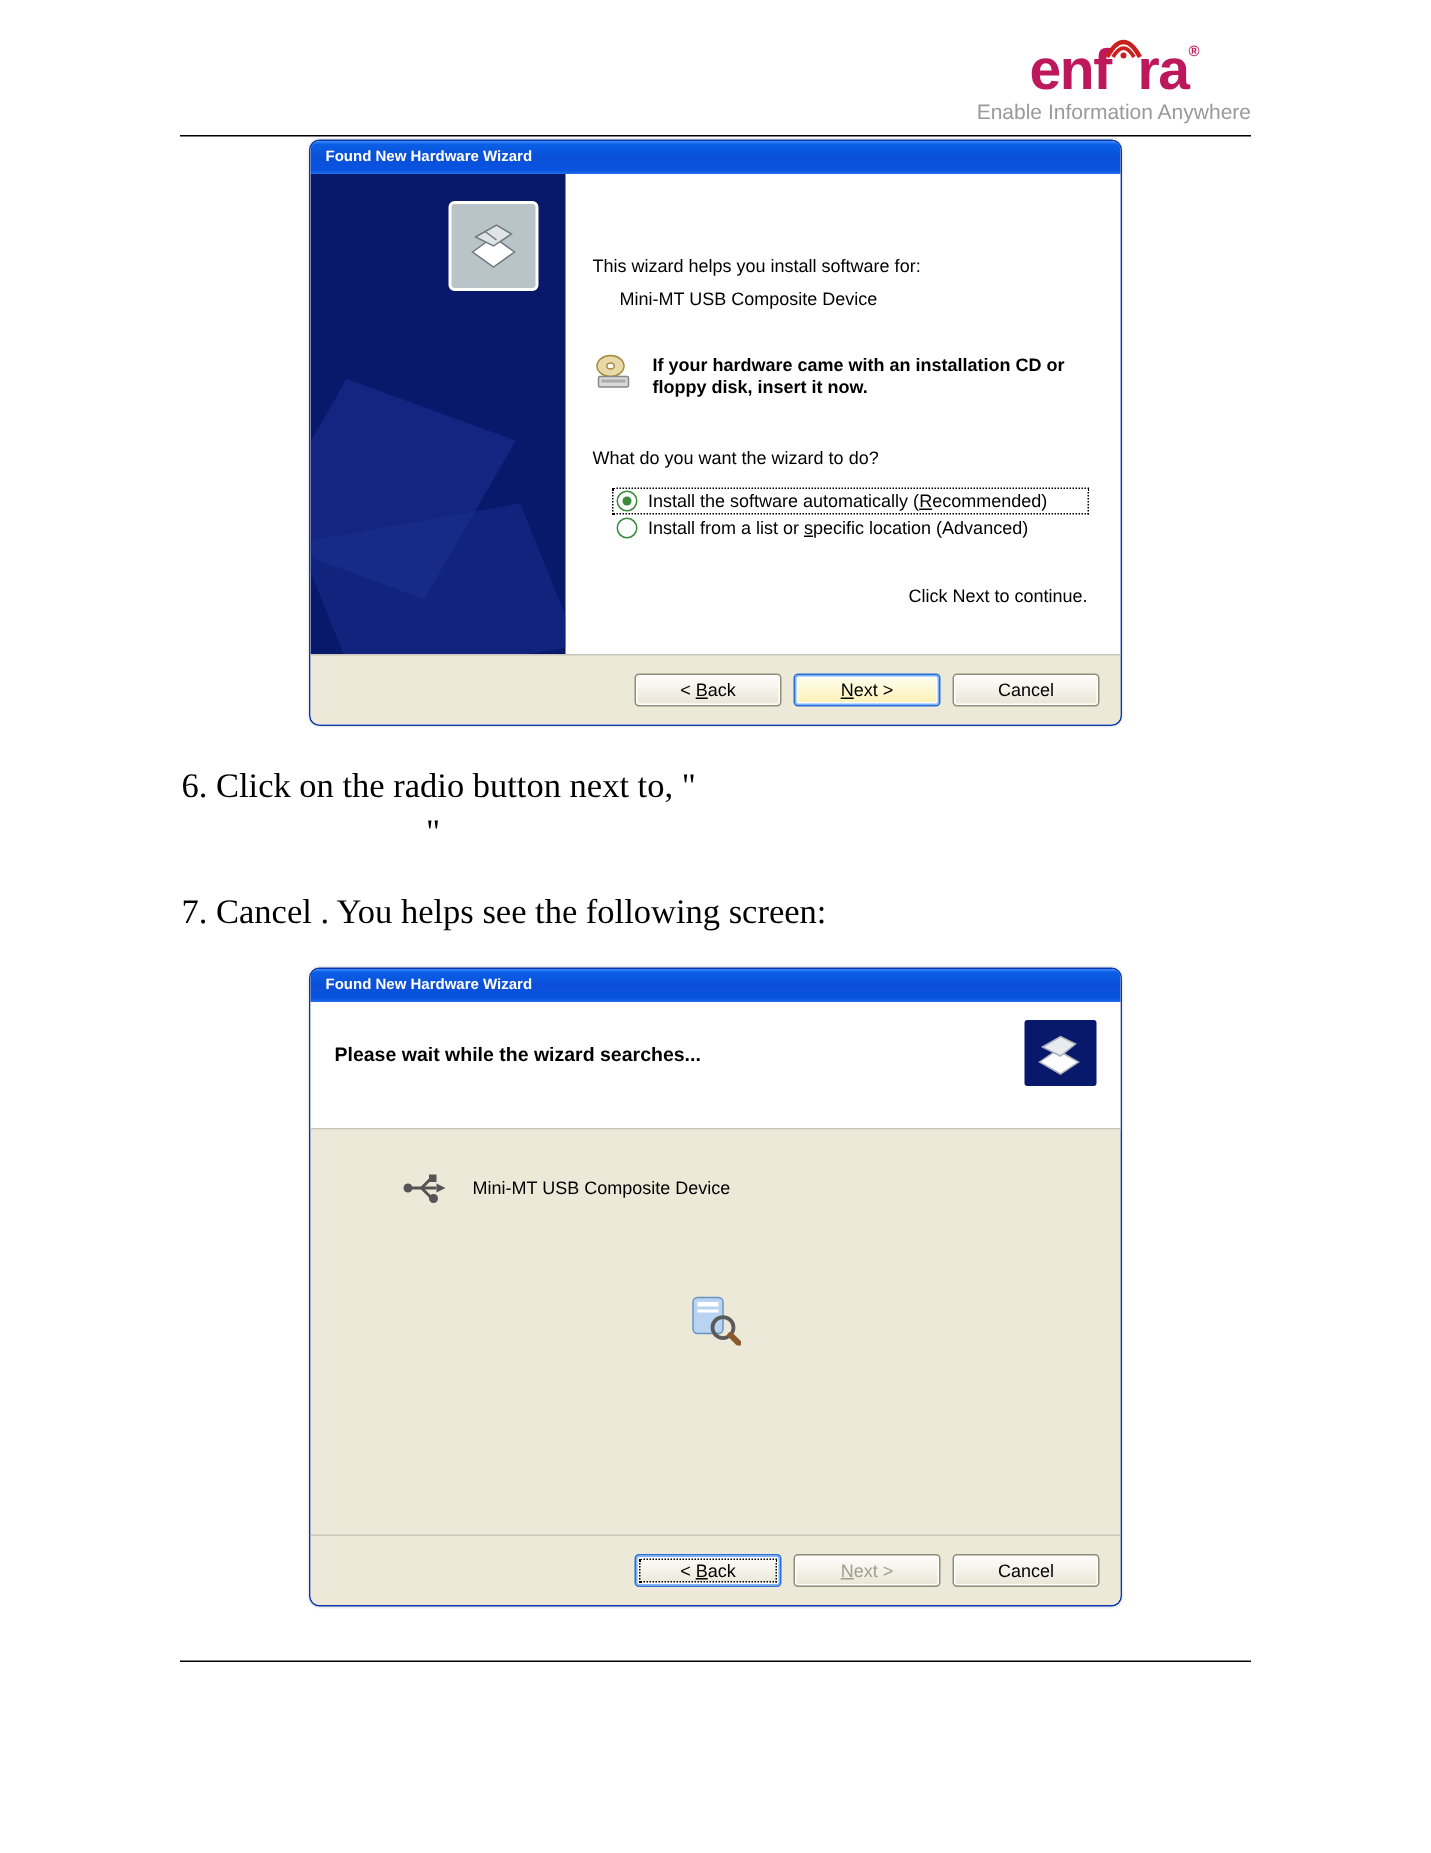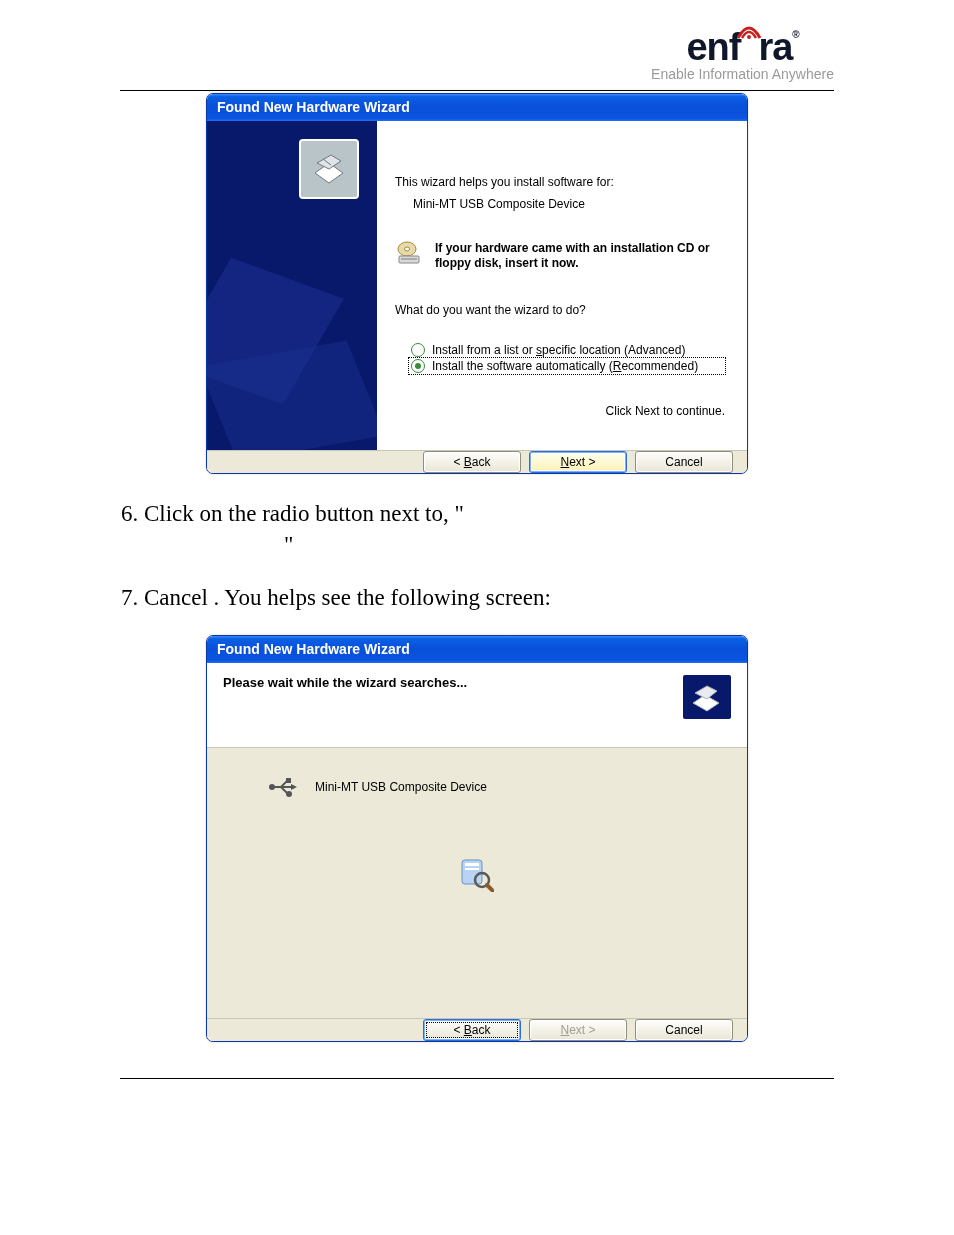--- a/index.html
+++ b/index.html
@@ -20,21 +20,21 @@
     padding-right: 0;
     margin-bottom: 8px;
   }
   .logo {
     text-align: center;
   }
   .logo-enfora {
     font-family: Arial, sans-serif;
     font-size: 38px;
     font-weight: bold;
-    color: #0f172a;
+    color: #be185d;
     letter-spacing: -1px;
     line-height: 0.9;
     position: relative;
   }
   .logo-arc {
     display: inline-block;
     width: 26px;
     height: 16px;
     vertical-align: top;
     margin: 0 -4px;
@@ -78,21 +78,21 @@
     overflow: hidden;
     font-family: Tahoma, Arial, sans-serif;
     font-size: 12px;
     box-shadow: 0 0 2px rgba(0,0,0,0.2);
     margin: 0 auto 24px auto;
   }
   .titlebar {
     background: linear-gradient(to bottom, #3b8bff 0%, #0a5fe6 10%, #0a4fd8 50%, #0954e0 90%, #2470ef 100%);
     color: #fff;
     font-weight: bold;
-    font-size: 14px;
+    font-size: 10px;
     padding: 5px 10px 6px 10px;
   }
   .dlg-body1 {
     display: flex;
     background: #fff;
   }
   .sidebar-art {
     width: 170px;
     background: #08186a;
     position: relative;
@@ -131,42 +131,42 @@
     gap: 10px;
     margin-bottom: 32px;
   }
   .cd-icon {
     width: 30px;
     height: 26px;
     flex: none;
     position: relative;
   }
   .cd-text { font-weight: bold; line-height: 1.25; }
-  .prompt { margin-bottom: 25px; }
+  .prompt { margin-bottom: 14px; }
   .radio-row {
     margin-left: 14px;
     padding: 1px 2px;
     display: flex;
     align-items: center;
     gap: 7px;
   }
   .radio-row.focused { outline: 1px dotted #000; }
   .radio {
     width: 12px; height: 12px; border: 1px solid #3a8a3a; border-radius: 50%;
     display: inline-flex; align-items: center; justify-content: center; background: #fff;
   }
   .radio.checked::after {
     content: ""; width: 6px; height: 6px; background: #3a8a3a; border-radius: 50%;
   }
   .click-next { margin-top: 30px; text-align: right; }
 
   .dlg-footer {
     background: #ece9d8;
     border-top: 1px solid #c8c6b8;
-    padding: 0 14px;
+    padding: 12px 14px;
     display: flex;
     justify-content: flex-end;
     gap: 8px;
   }
   .xp-btn {
     min-width: 76px;
     padding: 3px 10px;
     background: linear-gradient(to bottom, #fdfdfc 0%, #f4f2e8 50%, #e9e6d6 100%);
     border: 1px solid #8e8e7a;
     border-radius: 3px;
@@ -194,21 +194,21 @@
   
   .dlg-body2 {
     background: #ece9d8;
   }
   .dlg2-header {
     background: #fff;
     border-bottom: 1px solid #c8c6b8;
     padding: 12px 16px 28px 16px;
     display: flex;
     justify-content: space-between;
-    align-items: flex-start;
+    align-items: center;
   }
   .dlg2-header .hdr-text { font-weight: bold; font-size: 13px; color: #000; }
   .hdr-icon {
     width: 48px; height: 44px; background: #08186a; border-radius: 2px;
     display:flex; align-items:center; justify-content:center;
   }
   .dlg2-main {
     min-height: 232px;
     padding: 28px 20px 10px 60px;
     position: relative;
@@ -271,27 +271,27 @@
             <svg width="30" height="26" viewBox="0 0 30 26">
               <ellipse cx="12" cy="8" rx="9" ry="7" fill="#e8d9a8" stroke="#a58a3b"></ellipse>
               <ellipse cx="12" cy="8" rx="2.5" ry="2" fill="#fff" stroke="#a58a3b"></ellipse>
               <rect x="4" y="15" width="20" height="7" rx="1" fill="#d8d8d8" stroke="#888"></rect>
               <rect x="6" y="17" width="16" height="2" fill="#aaa"></rect>
             </svg>
           </div>
           <div class="cd-text">If your hardware came with an installation CD or floppy disk, insert it now.</div>
         </div>
         <div class="prompt">What do you want the wizard to do?</div>
+        <div class="radio-row focused">
+          <span class="radio checked"></span>
+          <span>Install the software automatically (<span class="u">R</span>ecommended)</span>
+        </div>
         <div class="radio-row" style="margin-top:2px;">
           <span class="radio"></span>
           <span>Install from a list or <span class="u">s</span>pecific location (Advanced)</span>
-        </div>
-        <div class="radio-row focused">
-          <span class="radio checked"></span>
-          <span>Install the software automatically (<span class="u">R</span>ecommended)</span>
         </div>
         <div class="click-next">Click Next to continue.</div>
       </div>
     </div>
     <div class="dlg-footer">
       <div class="xp-btn">&lt; <span class="u">B</span>ack</div>
       <div class="xp-btn default"><span class="u">N</span>ext &gt;</div>
       <div class="xp-btn">Cancel</div>
     </div>
   </div>

